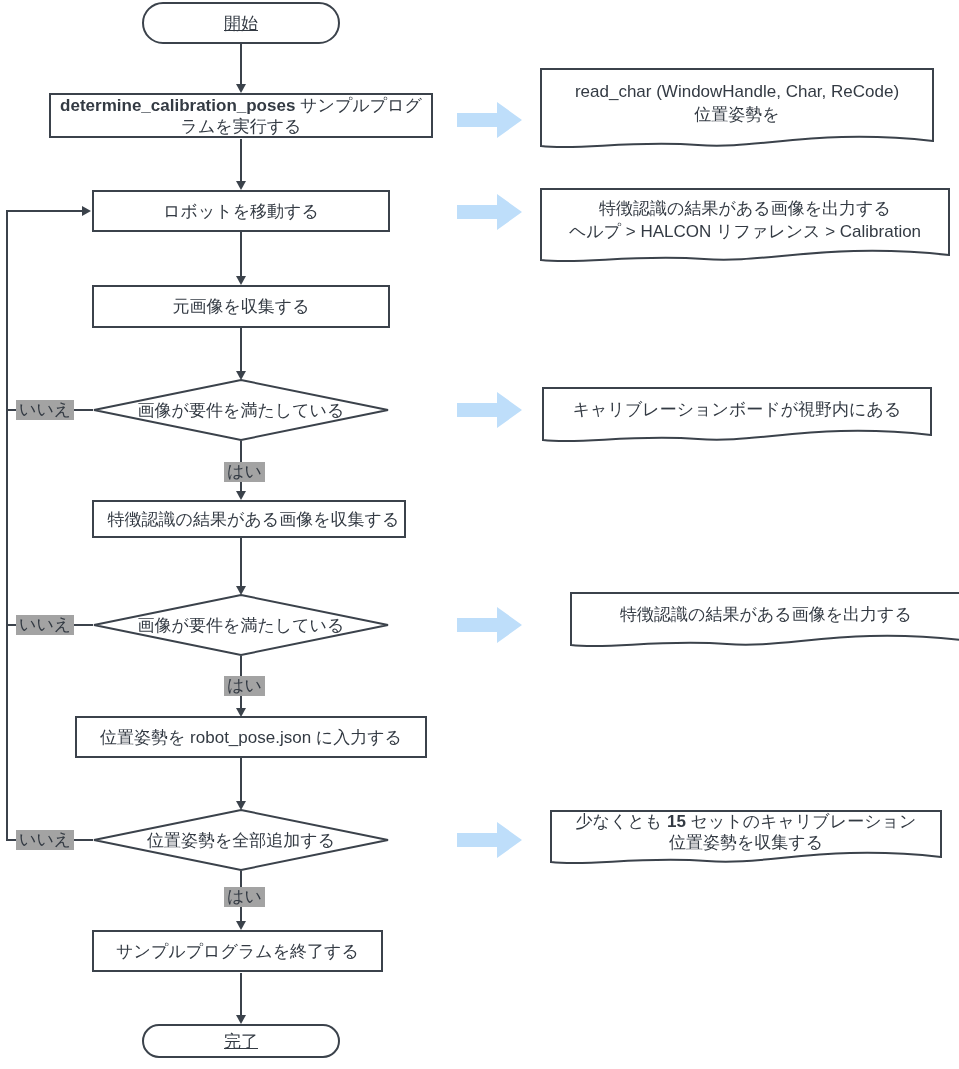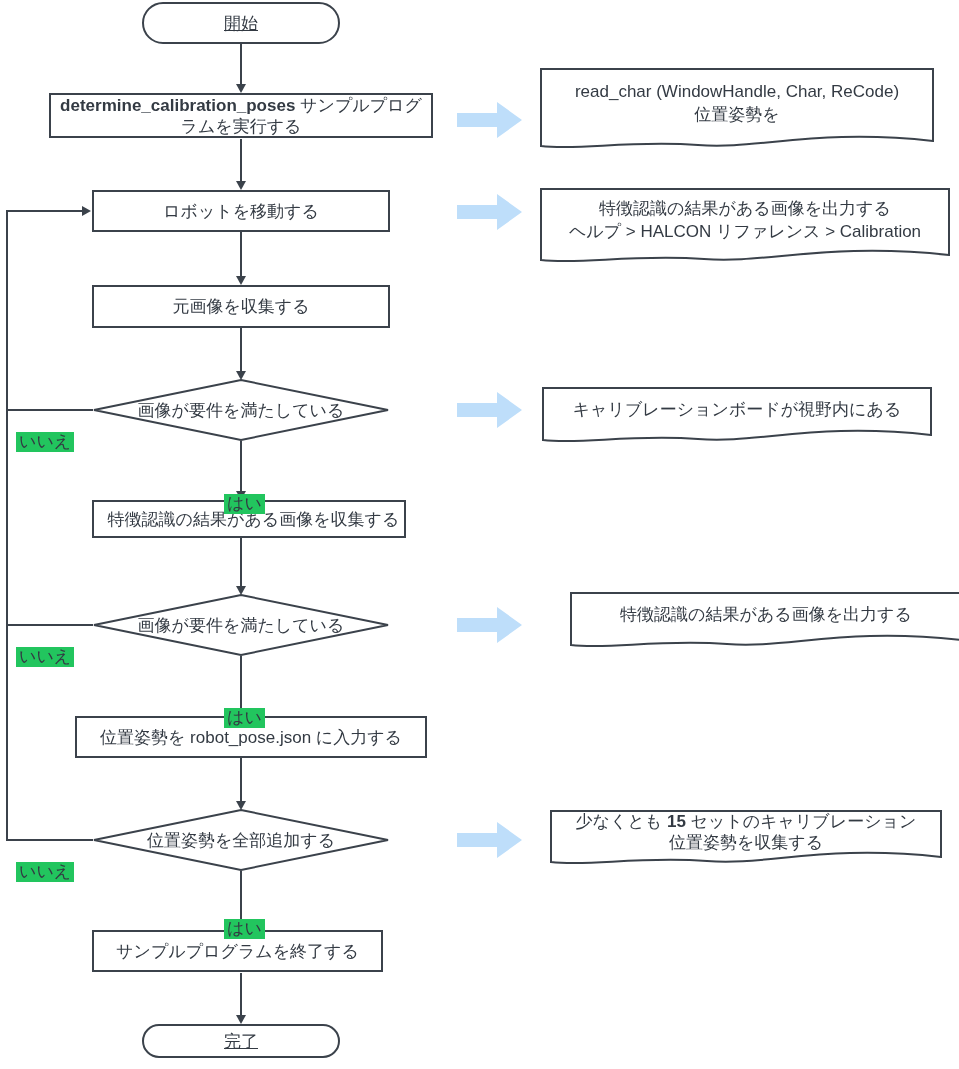--- a/index.html
+++ b/index.html
@@ -10,21 +10,21 @@
   .node{
     position:absolute;border:2px solid #3b424b;background:#fff;box-sizing:border-box;
     display:flex;align-items:center;justify-content:center;text-align:center;
     line-height:21px;padding:0 3px;
   }
   .stadium{border-radius:23px;text-decoration:underline;}
   .vline{position:absolute;width:2px;background:#3b424b;}
   .hline{position:absolute;height:2px;background:#3b424b;}
   .ah-down{position:absolute;width:0;height:0;border-left:5px solid transparent;border-right:5px solid transparent;border-top:9px solid #3b424b;}
   .ah-right{position:absolute;width:0;height:0;border-top:5px solid transparent;border-bottom:5px solid transparent;border-left:9px solid #3b424b;}
-  .edge-label{position:absolute;background:#22c55e;padding:0 3px;line-height:20px;margin-top:32px;}
+  .edge-label{position:absolute;background:#a3a3a3;padding:0 3px;line-height:20px;}
   .diamond{position:absolute;}
   .diamond .lbl{position:absolute;left:0;top:0;width:100%;height:100%;display:flex;align-items:center;justify-content:center;text-align:center;}
   .doc{position:absolute;}
   .doc .txt{position:absolute;left:0;top:0;width:100%;height:100%;box-sizing:border-box;
     display:flex;flex-direction:column;align-items:center;justify-content:center;
     text-align:center;padding:0 6px 14px 6px;line-height:23px;}
   .callout{position:absolute;}
   b{font-weight:bold;}
 </style>
 </head>

